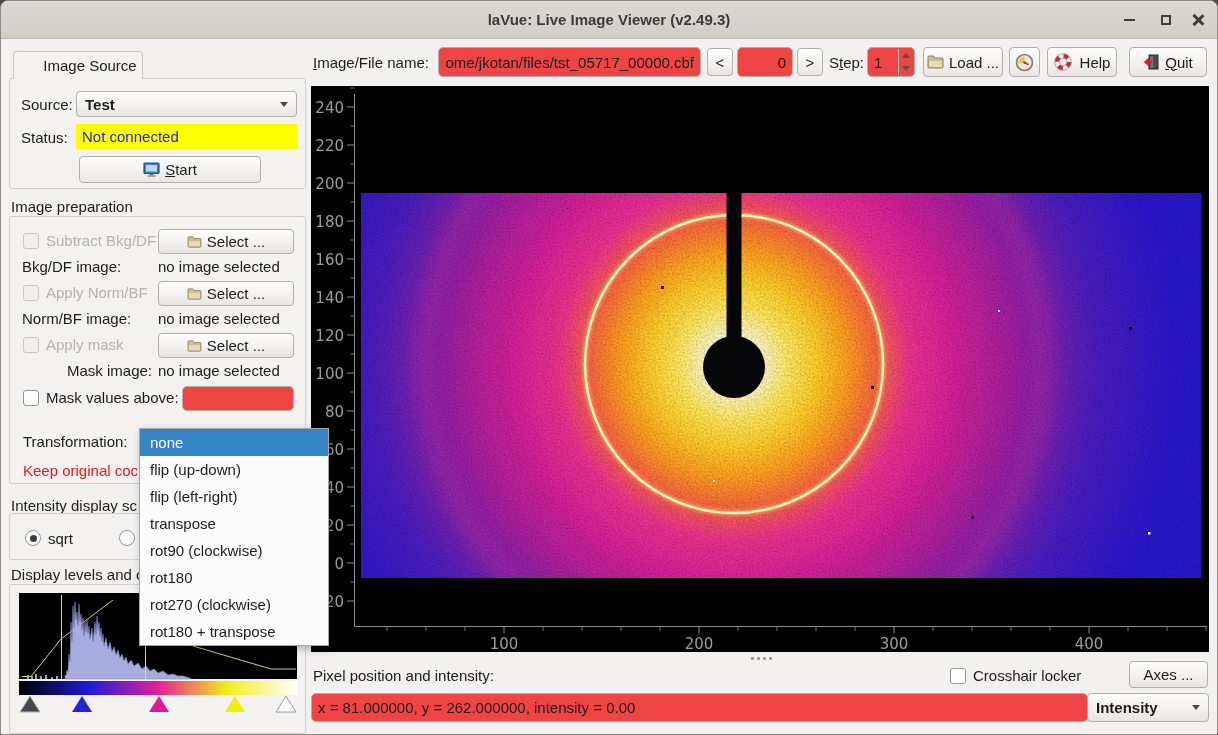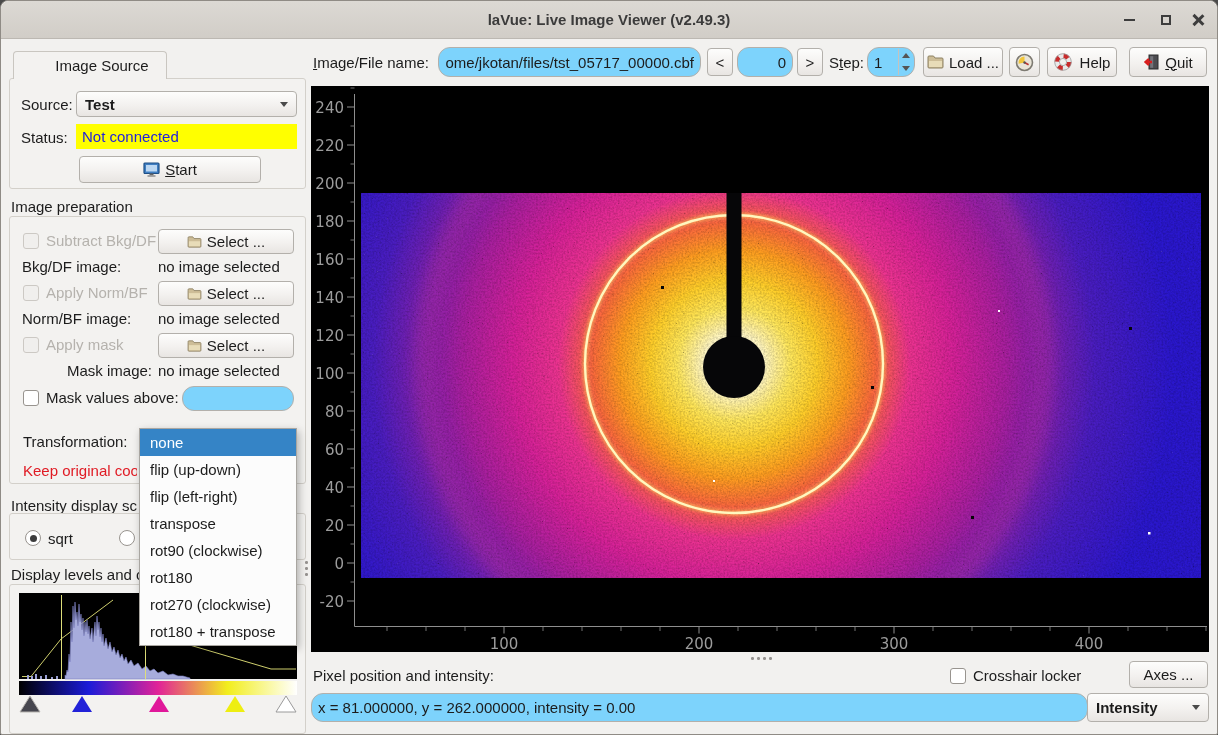--- a/index.html
+++ b/index.html
@@ -16,21 +16,21 @@
   .winctl { position:absolute; top:0; width:38px; height:38px; display:flex; align-items:center; justify-content:center; }
   .glyph-min { width:11px; height:2px; background:#3d3d3d; }
   .glyph-max { width:10px; height:10px; border:2px solid #3d3d3d; }
   .glyph-close { position:relative; width:12px; height:12px; }
   .glyph-close::before,.glyph-close::after { content:""; position:absolute; left:5px; top:-1px; width:2.5px; height:14px; background:#3d3d3d; }
   .glyph-close::before { transform:rotate(45deg); } .glyph-close::after { transform:rotate(-45deg); }
 
   .btn { position:absolute; display:flex; align-items:center; justify-content:center; gap:5px;
          background:linear-gradient(#fdfdfc,#f3f1ef 55%,#e8e5e2); border:1px solid #b3b0ab;
          border-radius:4px; font-size:15px; color:#1c1c1c; white-space:nowrap; }
-  .input { position:absolute; background:#7dd3fc; border:1px solid #b3b0ab; border-radius:12px;
+  .input { position:absolute; background:#ef4444; border:1px solid #b3b0ab; border-radius:5px;
            font-size:15px; padding:0 6px; display:flex; align-items:center;
            white-space:nowrap; overflow:hidden; }
   .input.right { justify-content:flex-end; }
   .combo { position:absolute; display:flex; align-items:center; background:linear-gradient(#fdfdfc,#f3f1ef 55%,#e8e5e2);
            border:1px solid #b3b0ab; border-radius:4px; padding:8px 8px; white-space:nowrap; overflow:hidden; }
   .combo .caret { margin-left:auto; }
   .caret { width:0; height:0; border-left:4.5px solid transparent; border-right:4.5px solid transparent;
            border-top:5.5px solid #4a4a4a; }
   .lbl { position:absolute; white-space:nowrap; }
   .lbl.disabled { color:#b5b2ad; }
@@ -43,21 +43,21 @@
   .cb.disabled { background:#f0efed; border-color:#ccc9c4; }
   .radio { position:absolute; width:16px; height:16px; background:#fff; border:1px solid #98948f; border-radius:50%; }
   .radio.sel::after { content:""; position:absolute; inset:3.5px; background:#3c3c3c; border-radius:50%; }
   .status-field { position:absolute; background:#ffff00; color:#2222dd; padding:0 6px;
                   display:flex; align-items:center; font-size:15px; white-space:nowrap; }
   .spin-arrows { position:absolute; right:1px; top:1px; bottom:1px; width:15px; border-left:1px solid #c5c2bd;
                  display:flex; flex-direction:column; }
   .spin-arrows > div { flex:1; display:flex; align-items:center; justify-content:center; }
   .tri-up { width:0; height:0; border-left:4px solid transparent; border-right:4px solid transparent; border-bottom:5px solid #555; }
   .tri-dn { width:0; height:0; border-left:4px solid transparent; border-right:4px solid transparent; border-top:5px solid #555; }
-  .popup { position:absolute; left:138px; top:427px; width:158px; background:#fcfcfc;
+  .popup { position:absolute; left:138px; top:427px; width:190px; background:#fcfcfc;
            border:1px solid #a9a6a1; z-index:60; box-shadow:2px 3px 8px rgba(0,0,0,.28); }
   .popup-item { height:27px; line-height:27px; padding-left:10px; font-size:15px; color:#1c1c1c; }
   .popup-item.sel { background:#3584c6; color:#fff; }
   .dots-v { position:absolute; width:2.5px; height:2.5px; background:#969390; border-radius:50%;
             box-shadow:0 6px 0 #969390, 0 12px 0 #969390; }
   .dots-h { position:absolute; width:2.5px; height:2.5px; background:#969390; border-radius:50%;
             box-shadow:6px 0 0 #969390, 12px 0 0 #969390, 18px 0 0 #969390; }
   #plot-svg text { fill:#9c9c9c; font-size:15px; font-family:"DejaVu Sans",sans-serif; }
   u { text-decoration:underline; }
 </style>
@@ -130,21 +130,21 @@
   </div>
   <div class="btn" style="left:1128px;top:46px;width:78px;height:30px;">
     <svg width="17" height="16" viewBox="0 0 17 16">
         <rect x="6" y="1" width="9" height="14" fill="#4c4c50" stroke="#2c2c2e" stroke-width="1"></rect>
         <rect x="7.2" y="2.2" width="3" height="11.6" fill="#73737a"></rect>
         <path d="M9,8 L3,8 M6,5 L2.6,8 L6,11" stroke="#d81e1e" stroke-width="2.4" fill="none"></path>
       </svg>
     <span><u>Q</u><span>uit</span></span>
   </div>
 
-  <div class="tab" style="left:12px;top:50px;width:154px;height:28px;padding-left:24px;"><span>Image Source</span></div>
+  <div class="tab" style="left:12px;top:50px;width:130px;height:28px;padding-left:24px;"><span>Image Source</span></div>
   <div class="frame" style="left:8px;top:77px;width:297px;height:111px;"></div>
   <div class="lbl" style="left:20px;top:95px;">Source:</div>
   <div class="combo" style="left:75px;top:90px;width:221px;height:26px;font-weight:bold;">
     <span>Test</span>
       <span class="caret"></span>
   </div>
   <div class="lbl" style="left:20px;top:128px;">Status:</div>
   <div class="status-field" style="left:75px;top:123px;width:221px;height:25px;">Not connected</div>
   <div class="btn" style="left:78px;top:155px;width:182px;height:27px;">
     <svg width="17" height="15" viewBox="0 0 17 15">

